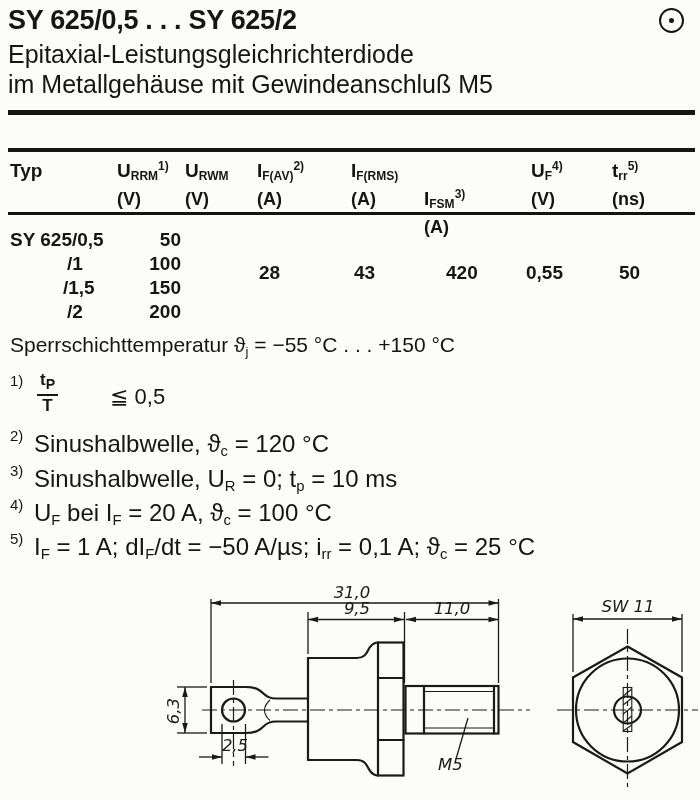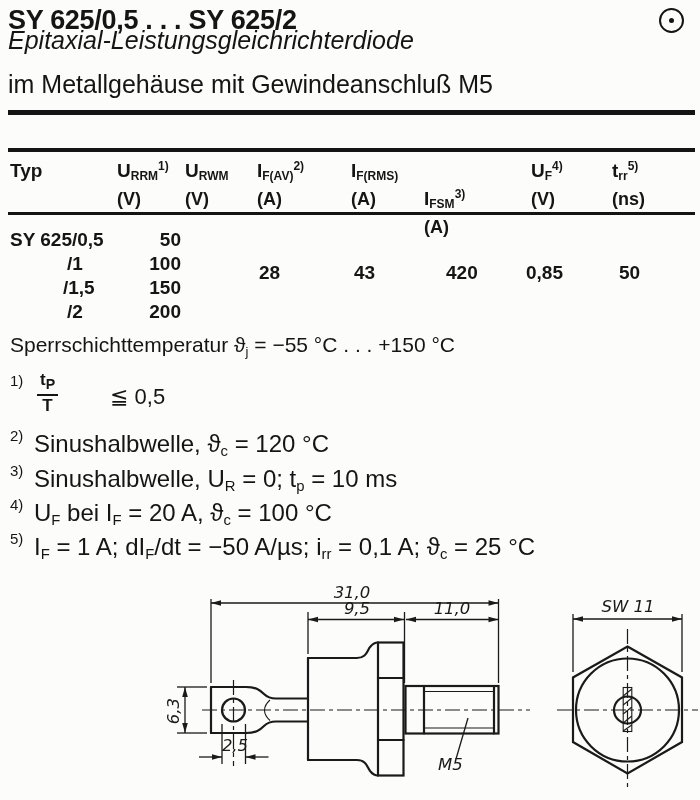--- a/index.html
+++ b/index.html
@@ -6,21 +6,21 @@
   body{
     width:700px;height:800px;
     background:#fcfcfa;
     font-family:"Liberation Sans","DejaVu Sans",sans-serif;
     color:#151515;
     position:relative;overflow:hidden;
   }
   .abs{position:absolute;line-height:1.05;white-space:nowrap;}
 
   .title{left:8px;top:6px;font-size:27px;font-weight:bold;letter-spacing:-0.3px;}
-  .sub1{left:8px;top:27px;font-size:25px;font-weight:400;font-style:italic;}
+  .sub1{left:8px;top:41px;font-size:25px;font-weight:400;}
   .sub2{left:8px;top:71px;font-size:25px;font-weight:400;text-align:right;}
 
   .mark{left:659px;top:8px;width:21px;height:21px;border:2.6px solid #151515;border-radius:50%;}
   .mark .dot{position:absolute;left:50%;top:50%;width:5.5px;height:5.5px;margin:-2.75px 0 0 -2.75px;background:#151515;border-radius:50%;}
 
   .rule{left:8px;width:687px;background:#141414;}
   .rule1{top:110px;height:4.5px;}
   .rule2{top:148px;height:3.5px;}
   .rule3{top:212px;height:3px;}
 
@@ -91,21 +91,21 @@
   <div class="abs cell r2 t2">/1</div>
   <div class="abs cell r3 t3">/1,5</div>
   <div class="abs cell r4 t4">/2</div>
   <div class="abs cell r1 v">50</div>
   <div class="abs cell r2 v">100</div>
   <div class="abs cell r3 v">150</div>
   <div class="abs cell r4 v">200</div>
   <div class="abs cell shared s1">28</div>
   <div class="abs cell shared s2">43</div>
   <div class="abs cell shared s3">420</div>
-  <div class="abs cell shared s4">0,85</div>
+  <div class="abs cell shared s4">0,55</div>
   <div class="abs cell shared s5">50</div>
 
   <div class="abs sperr">Sperrschichttemperatur ϑ<sub>j</sub> = −55 °C . . . +150 °C</div>
 
   <div class="abs fn1">
     <span class="fnm">1)</span>
     <span class="frac">
       <span class="num">t<sub>P</sub></span>
       <span class="den">T</span>
     </span>

